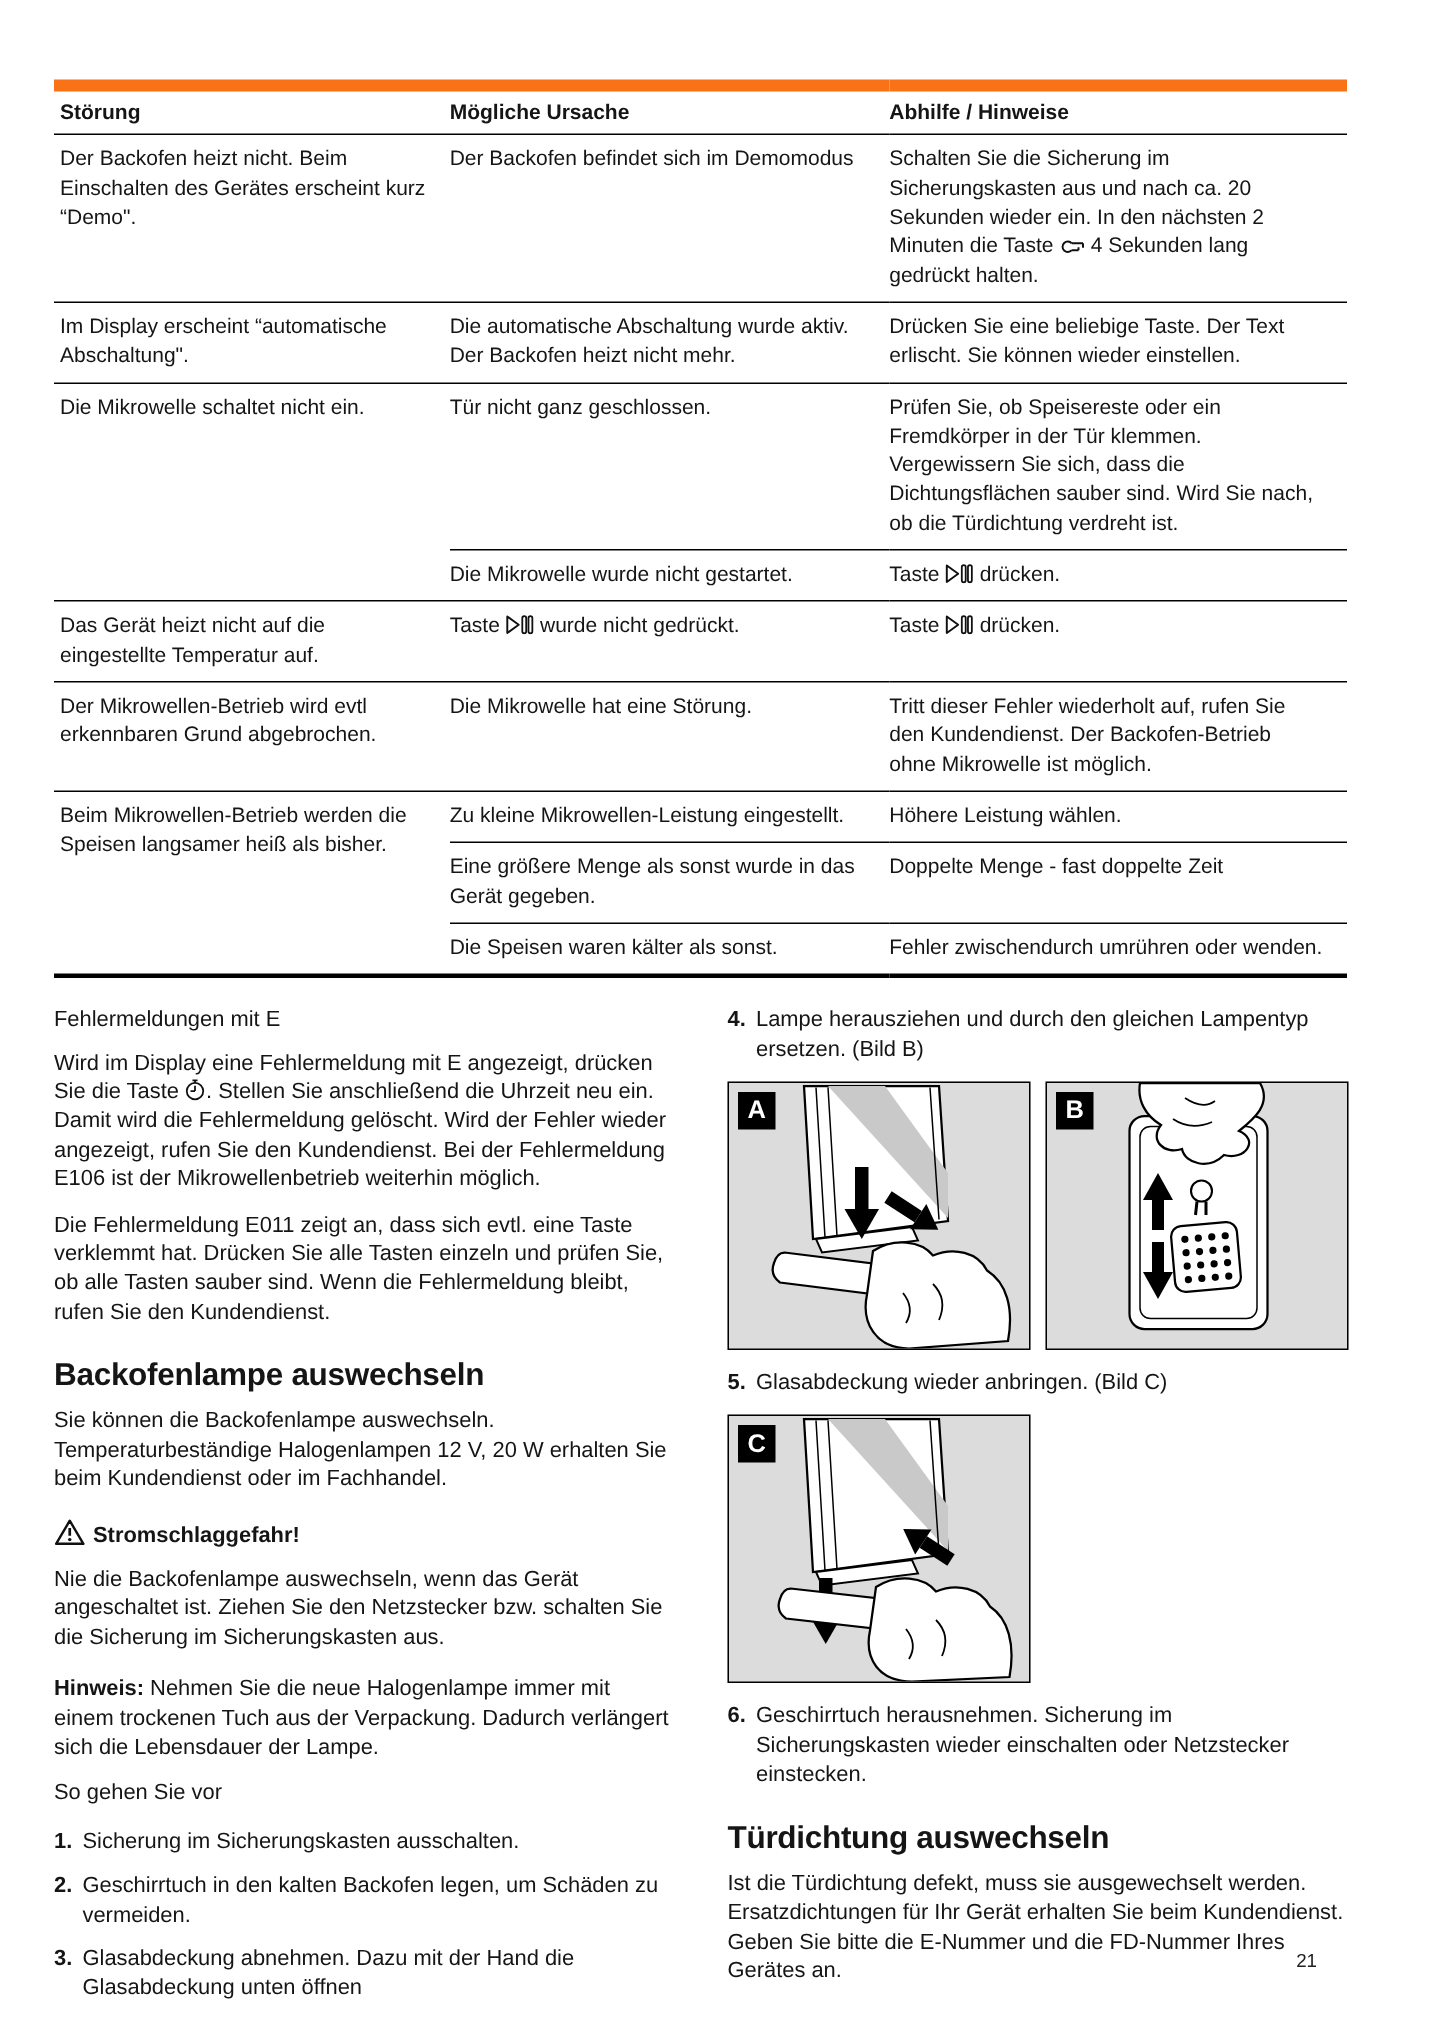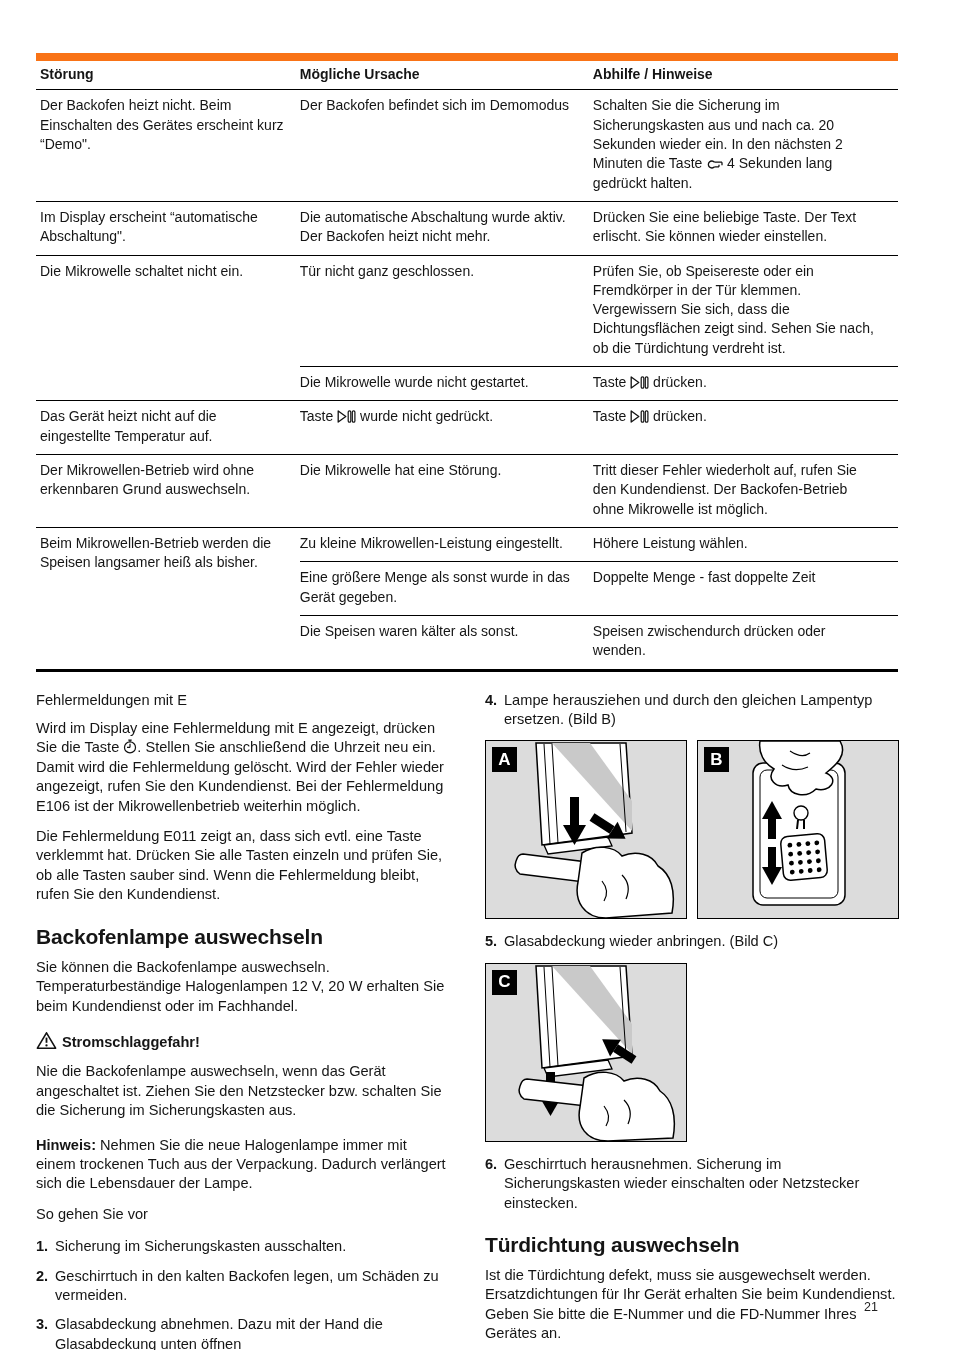--- a/index.html
+++ b/index.html
@@ -86,21 +86,21 @@
               </svg></span> 4 Sekunden lang gedrückt halten.</td>
       </tr>
       <tr class="g">
         <td class="c1">Im Display erscheint “automatische Abschaltung".</td>
         <td>Die automatische Abschaltung wurde aktiv. Der Backofen heizt nicht mehr.</td>
         <td>Drücken Sie eine beliebige Taste. Der Text erlischt. Sie können wieder einstellen.</td>
       </tr>
       <tr class="g">
         <td class="c1" rowspan="2">Die Mikrowelle schaltet nicht ein.</td>
         <td>Tür nicht ganz geschlossen.</td>
-        <td>Prüfen Sie, ob Speisereste oder ein Fremdkörper in der Tür klemmen. Vergewissern Sie sich, dass die Dichtungsflächen zeigt sind. Sehen Sie nach, ob die Türdichtung verdreht ist.</td>
+        <td>Prüfen Sie, ob Speisereste oder ein Fremdkörper in der Tür klemmen. Vergewissern Sie sich, dass die Dichtungsflächen sauber sind. Wird Sie nach, ob die Türdichtung verdreht ist.</td>
       </tr>
       <tr class="sub">
         <td>Die Mikrowelle wurde nicht gestartet.</td>
         <td>Taste <span class="inl-icon"><svg width="19" height="13" viewBox="0 0 19 13">
                 <path d="M1.2 1 L8.8 6.5 L1.2 12 Z" fill="none" stroke="#111" stroke-width="1.3" stroke-linejoin="round"></path>
                 <rect x="11.2" y="0.8" width="2.6" height="11.4" rx="1.3" fill="none" stroke="#111" stroke-width="1.2"></rect>
                 <rect x="15.3" y="0.8" width="2.6" height="11.4" rx="1.3" fill="none" stroke="#111" stroke-width="1.2"></rect>
               </svg></span> drücken.</td>
       </tr>
       <tr class="g">
@@ -110,36 +110,36 @@
                 <rect x="11.2" y="0.8" width="2.6" height="11.4" rx="1.3" fill="none" stroke="#111" stroke-width="1.2"></rect>
                 <rect x="15.3" y="0.8" width="2.6" height="11.4" rx="1.3" fill="none" stroke="#111" stroke-width="1.2"></rect>
               </svg></span> wurde nicht gedrückt.</td>
         <td>Taste <span class="inl-icon"><svg width="19" height="13" viewBox="0 0 19 13">
                 <path d="M1.2 1 L8.8 6.5 L1.2 12 Z" fill="none" stroke="#111" stroke-width="1.3" stroke-linejoin="round"></path>
                 <rect x="11.2" y="0.8" width="2.6" height="11.4" rx="1.3" fill="none" stroke="#111" stroke-width="1.2"></rect>
                 <rect x="15.3" y="0.8" width="2.6" height="11.4" rx="1.3" fill="none" stroke="#111" stroke-width="1.2"></rect>
               </svg></span> drücken.</td>
       </tr>
       <tr class="g">
-        <td class="c1">Der Mikrowellen-Betrieb wird ohne erkennbaren Grund auswechseln.</td>
+        <td class="c1">Der Mikrowellen-Betrieb wird evtl erkennbaren Grund abgebrochen.</td>
         <td>Die Mikrowelle hat eine Störung.</td>
         <td>Tritt dieser Fehler wiederholt auf, rufen Sie den Kundendienst. Der Backofen-Betrieb ohne Mikrowelle ist möglich.</td>
       </tr>
       <tr class="g">
         <td class="c1" rowspan="3">Beim Mikrowellen-Betrieb werden die Speisen langsamer heiß als bisher.</td>
         <td>Zu kleine Mikrowellen-Leistung eingestellt.</td>
         <td>Höhere Leistung wählen.</td>
       </tr>
       <tr class="sub">
         <td>Eine größere Menge als sonst wurde in das Gerät gegeben.</td>
         <td>Doppelte Menge - fast doppelte Zeit</td>
       </tr>
       <tr class="sub">
         <td>Die Speisen waren kälter als sonst.</td>
-        <td>Speisen zwischendurch drücken oder wenden.</td>
+        <td>Fehler zwischendurch umrühren oder wenden.</td>
       </tr>
     </tbody>
   </table>
 
   <div class="twocol">
 
     <div class="col">
       <h3 class="subhead">Fehlermeldungen mit E</h3>
       <p class="para">Wird im Display eine Fehlermeldung mit E angezeigt, drücken Sie die Taste <span class="inl-icon"><svg width="14" height="15" viewBox="0 0 14 15">
               <circle cx="7" cy="8.4" r="5.5" fill="none" stroke="#111" stroke-width="1.2"></circle>

